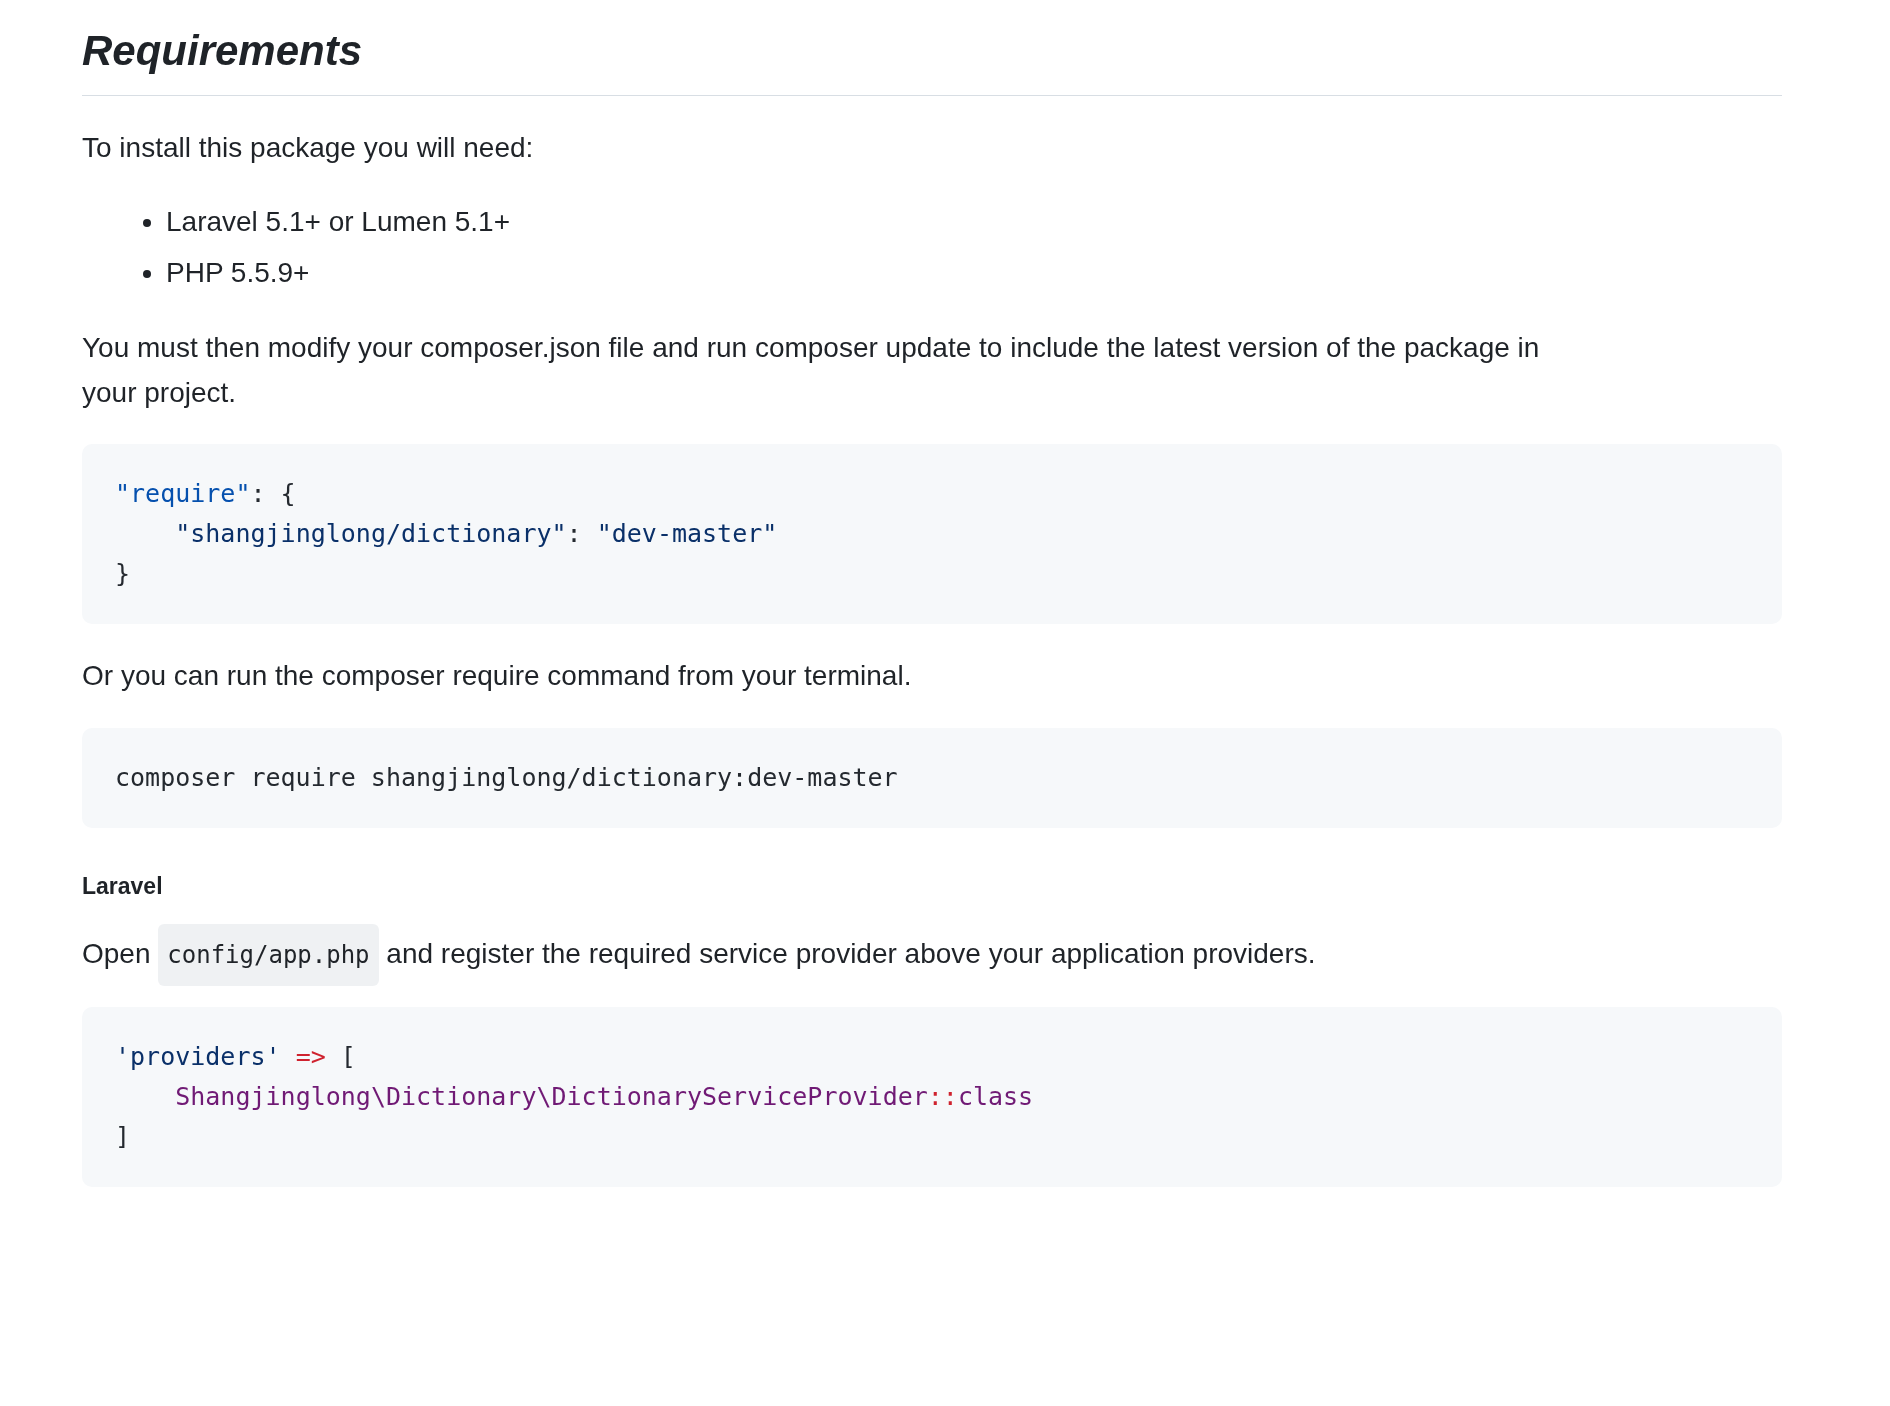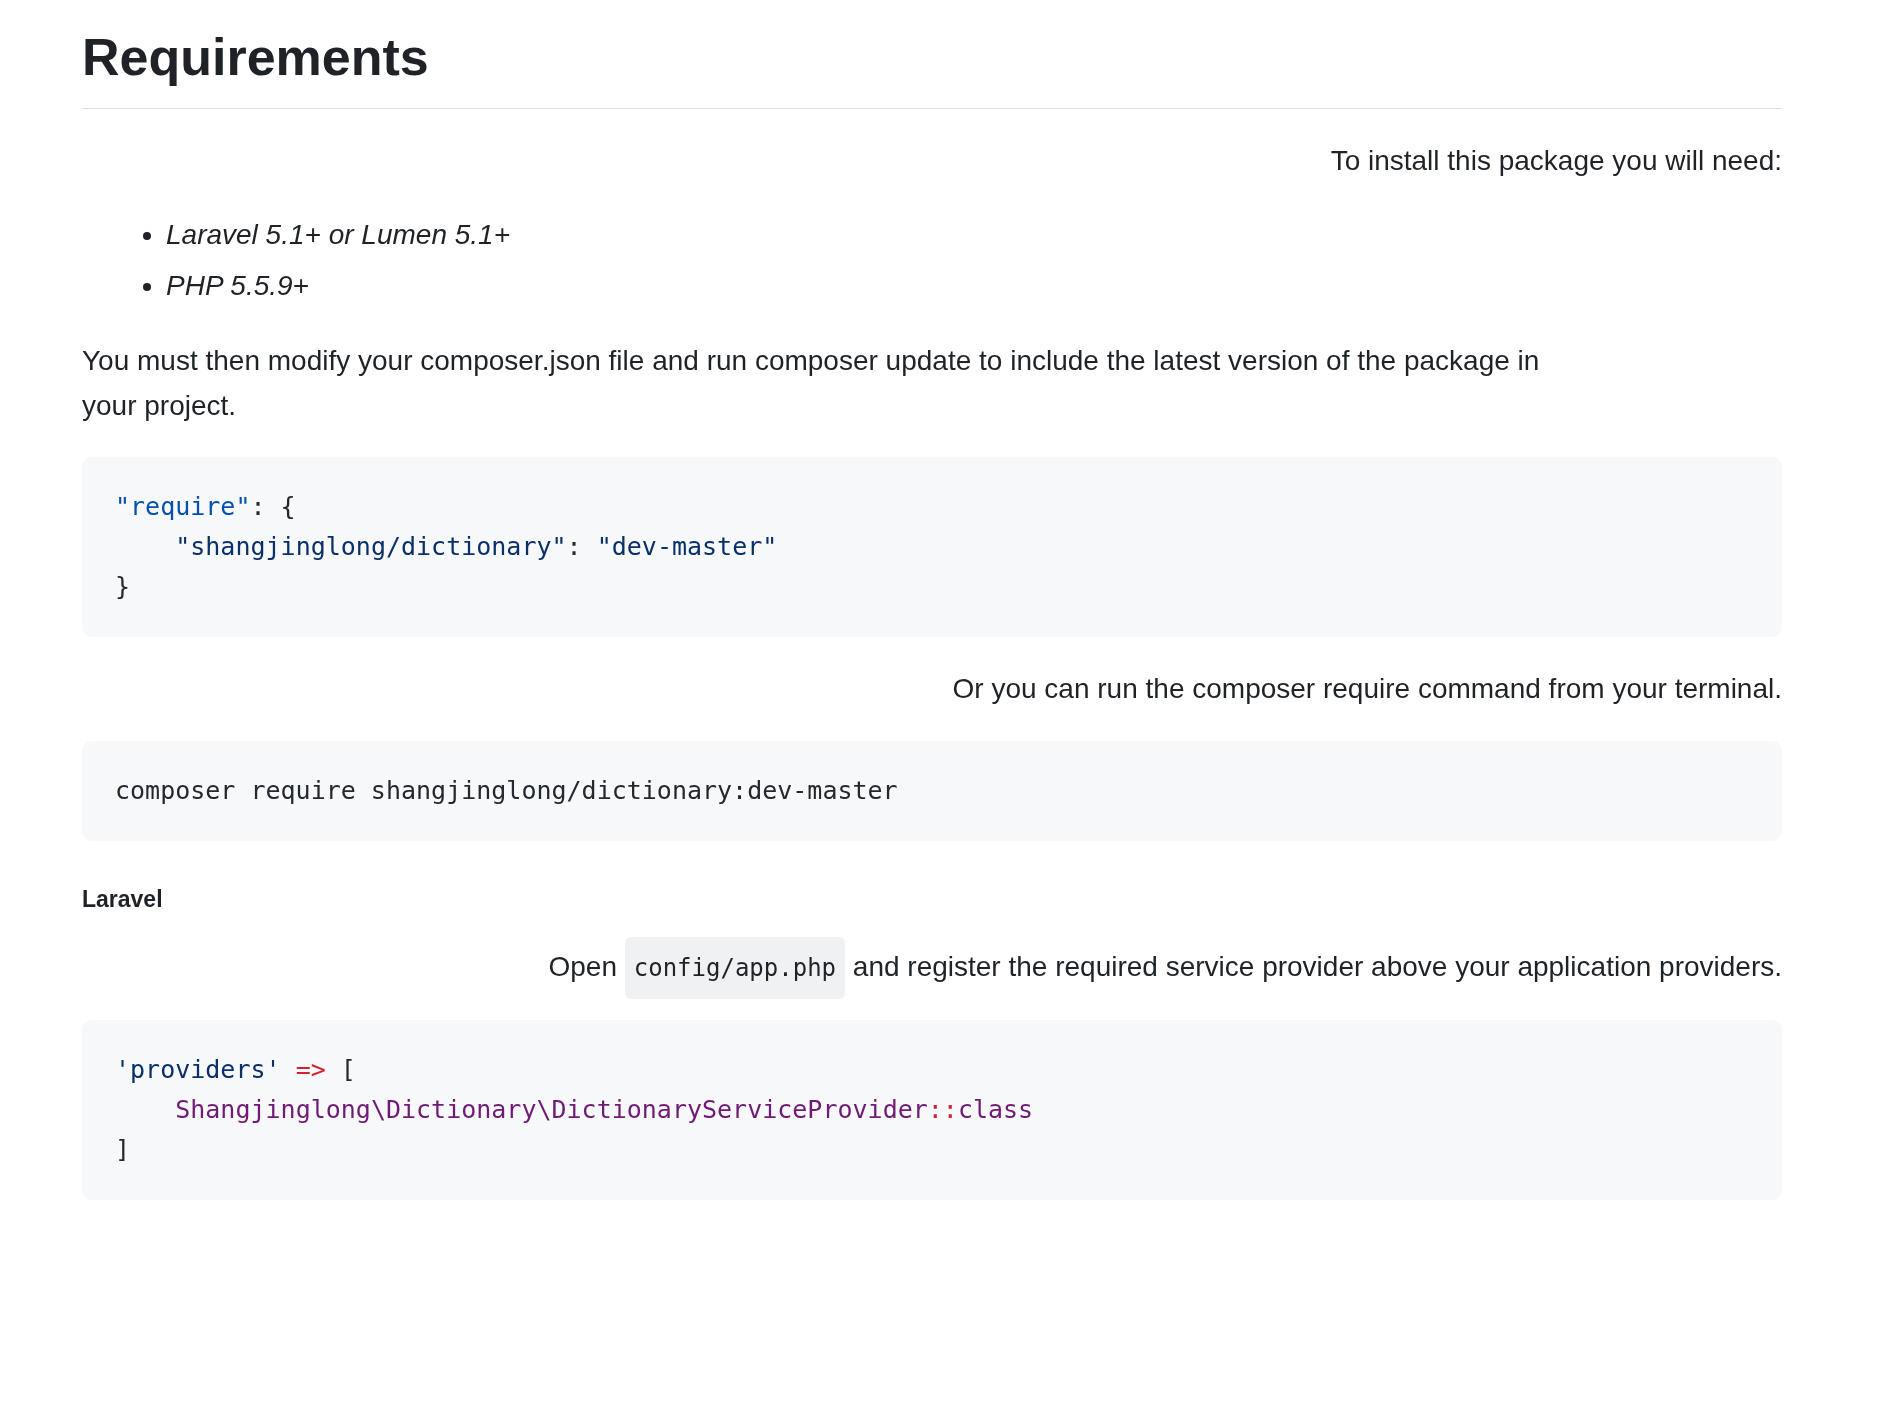--- a/index.html
+++ b/index.html
@@ -16,45 +16,44 @@
     -webkit-font-smoothing: antialiased;
   }
   .readme {
     box-sizing: border-box;
     width: 1782px;
     padding: 24px 0 0 82px;
     font-size: 28px;
     line-height: 1.6;
   }
   .md-h2 {
-    font-size: 52px;
+    font-size: 42px;
     font-weight: 700;
     line-height: 1.3;
     margin: 44px 0 30px 0;
     padding-bottom: 16px;
     border-bottom: 1px solid #d8dee4;
+    font-style: italic;
   }
   .md-h2.first {
     margin-top: 0;
   }
   .md-h3 {
     font-size: 23px;
     font-weight: 700;
     line-height: 1.3;
     margin: 44px 0 30px 0;
   }
   .md-p {
     margin: 0 0 30px 0;
-    text-align: right;
   }
   .md-ul {
     margin: 0 0 30px 0;
     padding-left: 84px;
     list-style: disc;
-    font-style: italic;
   }
   .md-ul li + li {
     margin-top: 6px;
   }
   pre.code-block {
     box-sizing: border-box;
     width: 100%;
     background: #f6f8fa;
     border-radius: 10px;
     margin: 0 0 30px 0;

